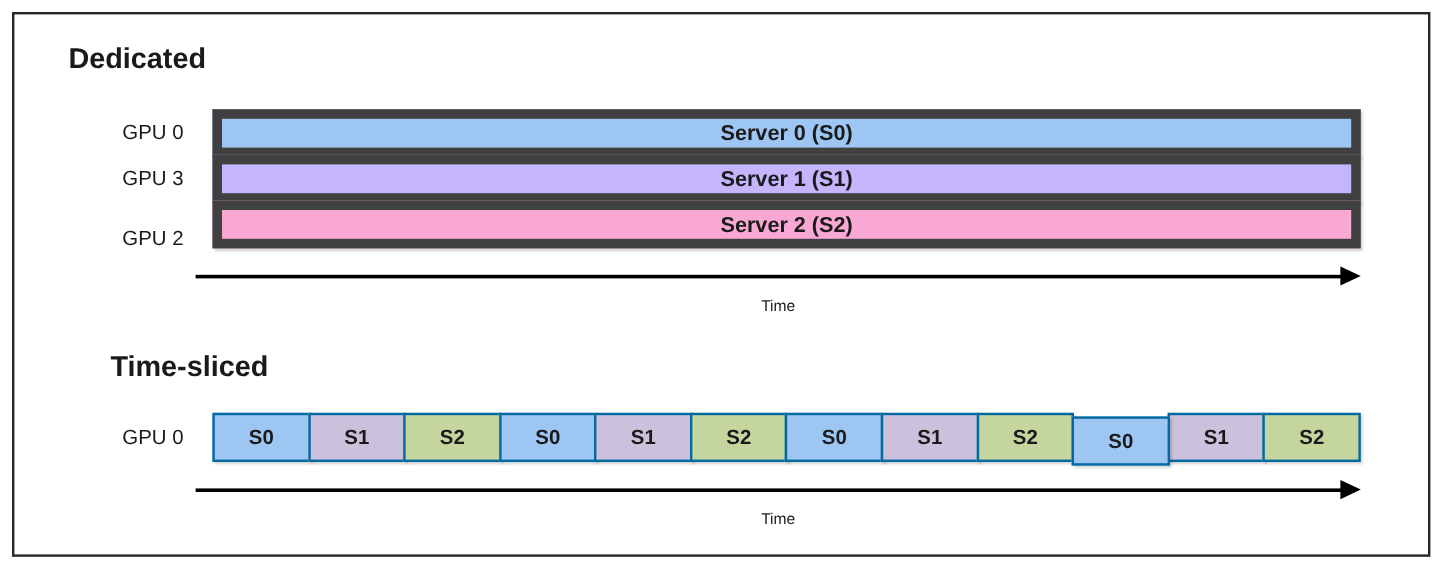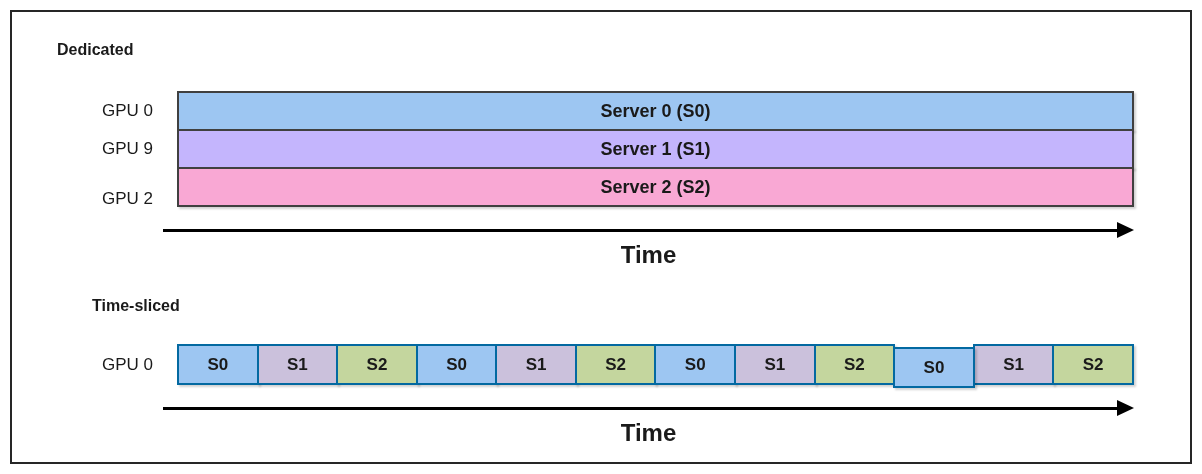--- a/index.html
+++ b/index.html
@@ -21,21 +21,21 @@
     left: 10px;
     top: 10px;
     width: 1178px;
     height: 450px;
     border: 2px solid #262626;
     background: #ffffff;
   }
   .section-title {
     position: absolute;
     font-weight: bold;
-    font-size: 16px;
+    font-size: 24px;
     line-height: 20px;
     white-space: nowrap;
   }
   #dedicated-title { left: 57px; top: 40px; }
   #timesliced-title { left: 52px; top: 296px; margin-left: 40px; }
 
   .gpu-label {
     position: absolute;
     left: 40px;
     width: 113px;
@@ -47,21 +47,21 @@
   #gpu-ded-0 { top: 100px; }
   #gpu-ded-1 { top: 138px; }
   #gpu-ded-2 { top: 188px; }
   #gpu-ts-0  { top: 354px; }
 
   .bar {
     position: absolute;
     left: 177px;
     width: 957px;
     height: 40px;
-    border: 2px solid #404040;
+    border: 8px solid #404040;
     box-sizing: border-box;
     display: flex;
     align-items: center;
     justify-content: center;
     font-weight: bold;
     font-size: 18px;
     box-shadow: 2px 2px 2px rgba(0,0,0,0.18);
   }
   #bar-0 { top: 91px; }
   #bar-1 { top: 129px; }
@@ -109,37 +109,37 @@
     left: 1117px;
   }
   #axis-head-1 { top: 222px; }
   #axis-head-2 { top: 400px; }
 
   .time-label {
     position: absolute;
     left: 163px;
     width: 971px;
     text-align: center;
-    font-weight: bold;
-    font-size: 24px;
+    font-weight: normal;
+    font-size: 13px;
     line-height: 20px;
   }
   #time-label-1 { top: 245px; }
   #time-label-2 { top: 423px; }
 </style>
 </head>
 <body>
 
 <div class="canvas">
   <div class="frame"></div>
 
   <div class="section-title" id="dedicated-title">Dedicated</div>
 
   <div class="gpu-label" id="gpu-ded-0">GPU 0</div>
-  <div class="gpu-label" id="gpu-ded-1">GPU 9</div>
+  <div class="gpu-label" id="gpu-ded-1">GPU 3</div>
   <div class="gpu-label" id="gpu-ded-2">GPU 2</div>
 
   <div class="bar" id="bar-0" style="background-color: rgb(157, 198, 242);">Server 0 (S0)</div>
   <div class="bar" id="bar-1" style="background-color: #c4b5fd;">Server 1 (S1)</div>
   <div class="bar" id="bar-2" style="background-color: #f9a8d4;">Server 2 (S2)</div>
 
   <div class="axis-line" id="axis-line-1"></div>
   <div class="axis-head" id="axis-head-1"></div>
   <div class="time-label" id="time-label-1">Time</div>
 

